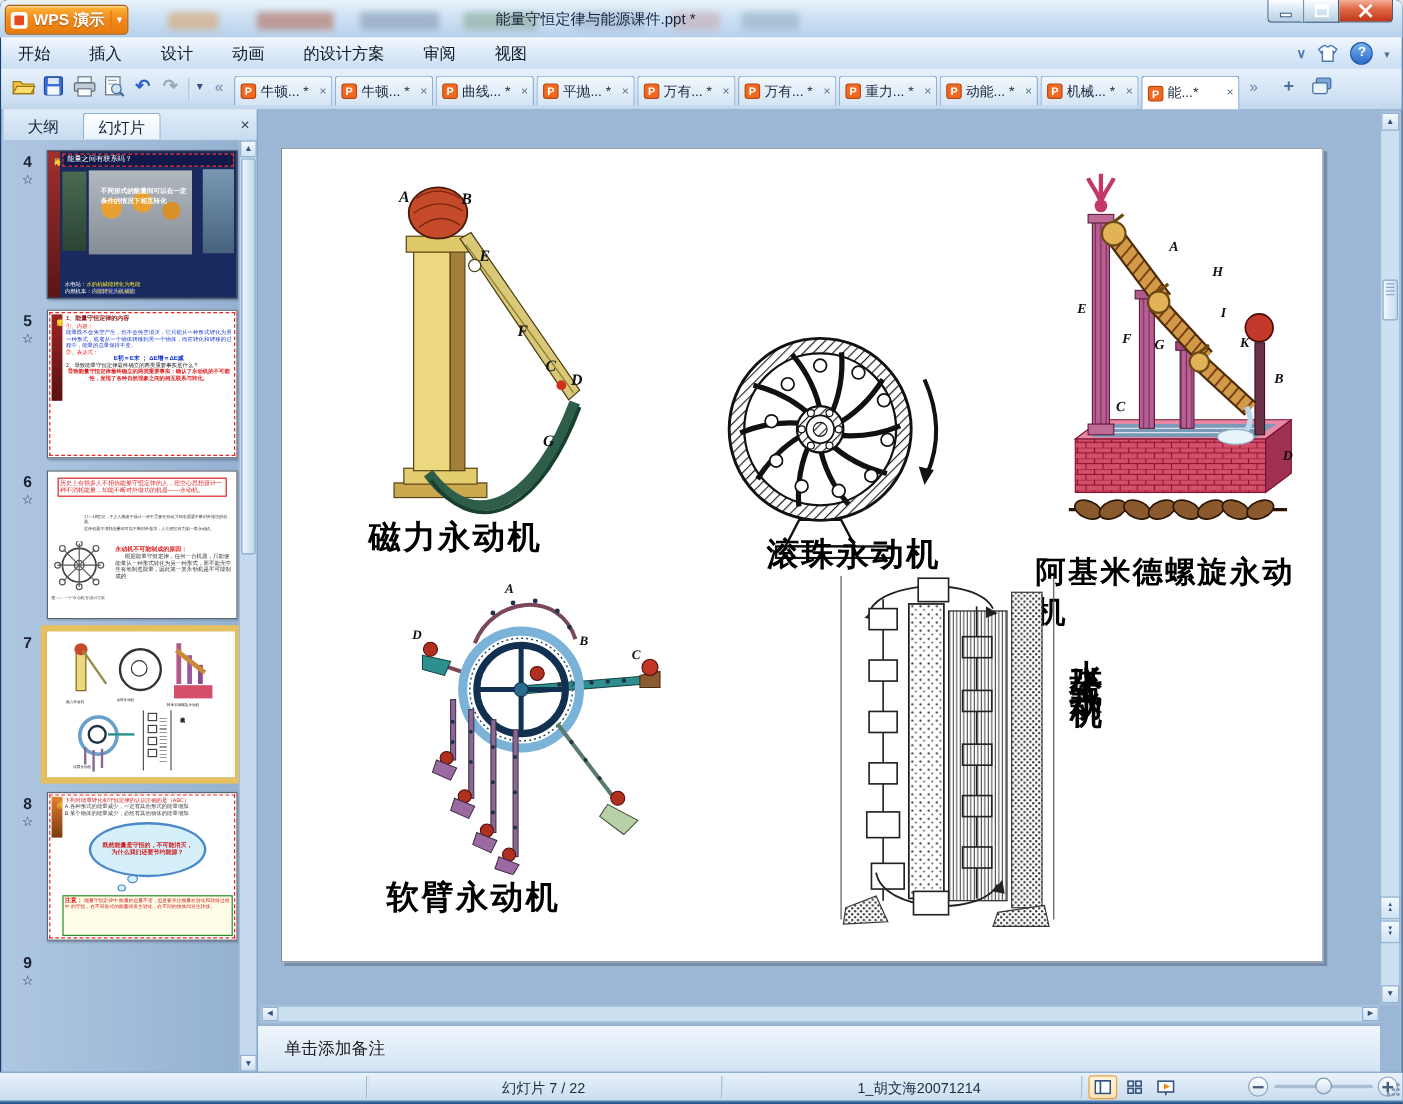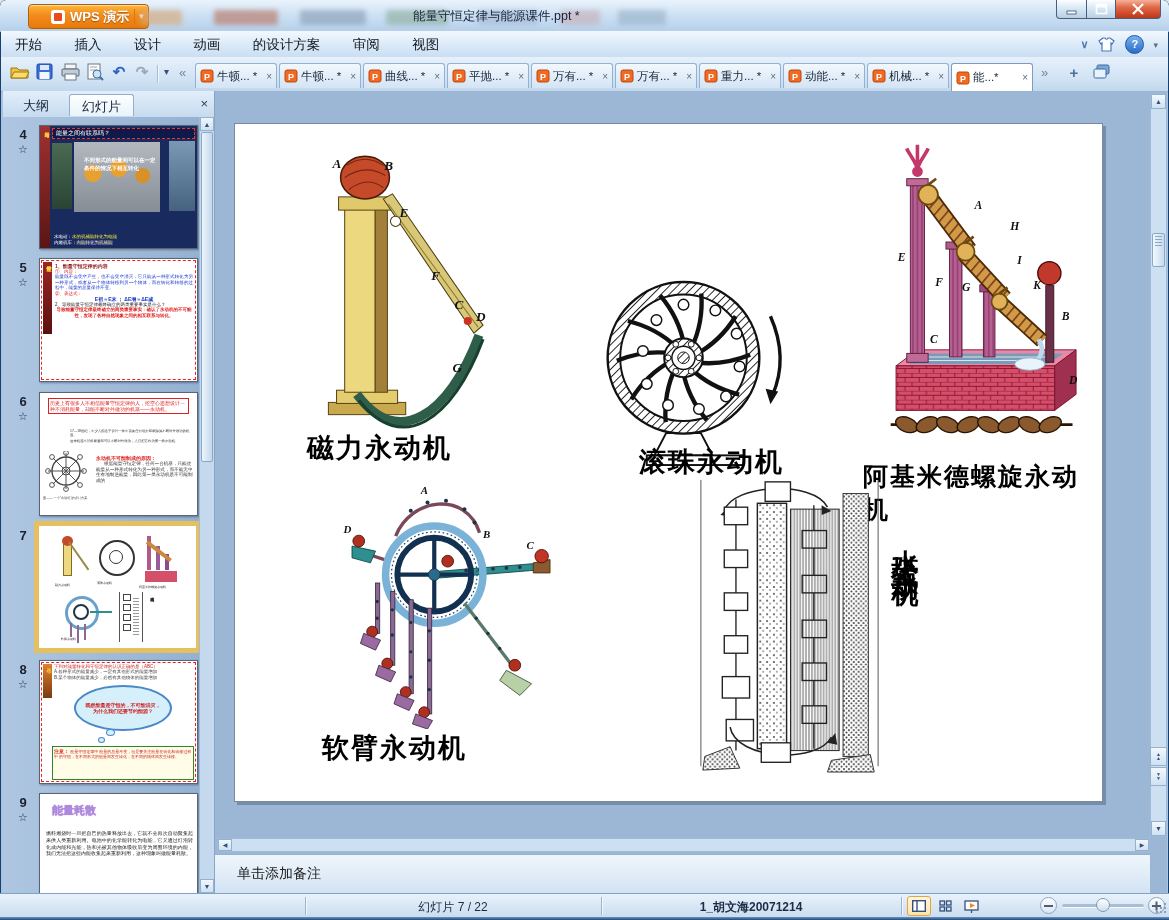--- a/index.html
+++ b/index.html
@@ -2,22 +2,22 @@
 <html><head>
 <meta charset="utf-8">
 <style>
   html,body{margin:0;padding:0;background:#dfe5ec;font-family:"Liberation Sans",sans-serif;}
   #screen{position:relative;width:1169px;height:920px;background:#aac4e0;overflow:hidden;
           border-radius:6px 6px 0 0;box-shadow:0 0 0 1px #16406e inset;}
   
   .titlebar{position:absolute;left:0;top:0;width:1169px;height:31px;
     background:linear-gradient(#eaf3fc,#cfe2f4 45%,#b6d0ea);border-bottom:1px solid #9bb9d8;
     border-radius:6px 6px 0 0;}
-  .appbtn{position:absolute;left:28px;top:4px;height:23px;display:flex;align-items:center;gap:5px;
-    padding:0 4px 0 22px;border:1px solid #b05e07;border-radius:4px;
+  .appbtn{position:absolute;left:4px;top:4px;height:23px;display:flex;align-items:center;gap:5px;
+    padding:0 4px 0 4px;border:1px solid #b05e07;border-radius:4px;
     background:linear-gradient(#fdb637,#f28a1e 45%,#e87a08);box-shadow:0 1px 1px rgba(255,255,255,.6) inset;}
   .appbtn .logo{width:14px;height:14px;background:#fff;border-radius:3px;position:relative;}
   .appbtn .logo i{position:absolute;left:3px;top:3px;width:8px;height:8px;background:#e8491f;border-radius:1px;}
   .appbtn .lbl{color:#fff;font-weight:bold;font-size:13px;text-shadow:0 1px 1px rgba(0,0,0,.35);}
   .appbtn .dd{color:#fff;font-size:9px;border-left:1px solid #d87a10;padding-left:4px;height:15px;line-height:15px;}
   .ghost{position:absolute;top:10px;height:15px;border-radius:2px;filter:blur(2.5px);opacity:.65;}
   .wtitle{position:absolute;left:413px;top:8px;font-size:12.5px;color:#16233a;}
   .winctl{position:absolute;right:8px;top:0;display:flex;}
   .winctl .wb{height:18px;border:1px solid #43617f;border-top:none;display:flex;align-items:center;justify-content:center;}
   .wb.min{width:29px;border-radius:0 0 0 4px;background:linear-gradient(#fdfeff,#dcebf6 40%,#b9cfe2);}
@@ -435,24 +435,20 @@
         <div class="tt" style="left:66px;top:68px;width:7px;height:5px;border:1.5px solid #4a88c8;border-radius:50%;background:#d6f0fb;"></div>
         <div class="tt" style="left:58px;top:76px;width:5px;height:4px;border:1.5px solid #4a88c8;border-radius:50%;background:#d6f0fb;"></div>
         <div class="tt" style="left:12px;right:3px;bottom:3px;height:34px;border:1.5px solid #2a8a2a;background:#fffde8;font-size:4px;padding:1px;box-sizing:border-box;">
           <span style="color:#e02020;font-weight:bold;font-size:5px;">注意：</span>
           <span style="color:#c22;">能量守恒定律中 能量的总量不变，但是要关注能量在转化和转移过程中 的守恒，在不同形式的能量间发生转化，在不同的物体间发生转移。</span>
         </div>
       </div>
 
       <div class="snum" style="top:678px;">9</div>
       <div class="sstar" style="top:694px;">☆</div>
-      <div class="thumb" style="top:676px;">
-        <div class="tt" style="left:12px;top:10px;font-size:11px;font-weight:bold;color:#b08ae0;text-shadow:0 0 1px #8a5ac0;">能量耗散</div>
-        <div class="tt" style="left:6px;top:36px;right:4px;font-size:5px;color:#222;line-height:1.35;text-align:justify;">燃料燃烧时一旦把自己的热量释放出去，它就不会再次自动聚集起来供人类重新利用。电池中的化学能转化为电能，它又通过灯泡转化成内能和光能，热和光被其他物体吸收后变为周围环境的内能，我们无法把这些内能收集起来重新利用，这种现象叫做能量耗散。</div>
-      </div>
 
       <div class="sscroll" style="top:0;height:776px;">
         <div class="sarrow" style="top:0;">▲</div>
         <div class="sthumb" style="top:15px;height:330px;"></div>
         <div class="sarrow" style="bottom:0;">▼</div>
       </div>
     </div>
   </div>
 
   <div class="main">
@@ -773,21 +769,21 @@
 
     <div class="notes">
       <div class="ph">单击添加备注</div>
     </div>
   </div>
 
   <div class="statusbar">
     <div class="sdiv" style="left:305px;"></div>
     <div class="stext" style="left:306px;width:294px;">幻灯片 7 / 22</div>
     <div class="sdiv" style="left:601px;"></div>
-    <div class="stext" style="left:602px;width:298px;font-weight:bold;">1_胡文海20071214</div>
+    <div class="stext" style="left:602px;width:328px;">1_胡文海20071214</div>
     <div class="sdiv" style="left:901px;"></div>
     <div class="viewbtn on" style="left:907px;">
       <svg width="14" height="12">
           <rect x="0.7" y="0.7" width="12.6" height="10.6" fill="#fff" stroke="#35507a" stroke-width="1.4"></rect>
           <line x1="5" y1="1" x2="5" y2="11" stroke="#35507a" stroke-width="1.4"></line>
         </svg>
     </div>
     <div class="viewbtn" style="left:933px;">
       <svg width="13" height="12">
           <g fill="none" stroke="#35507a" stroke-width="1.3">

